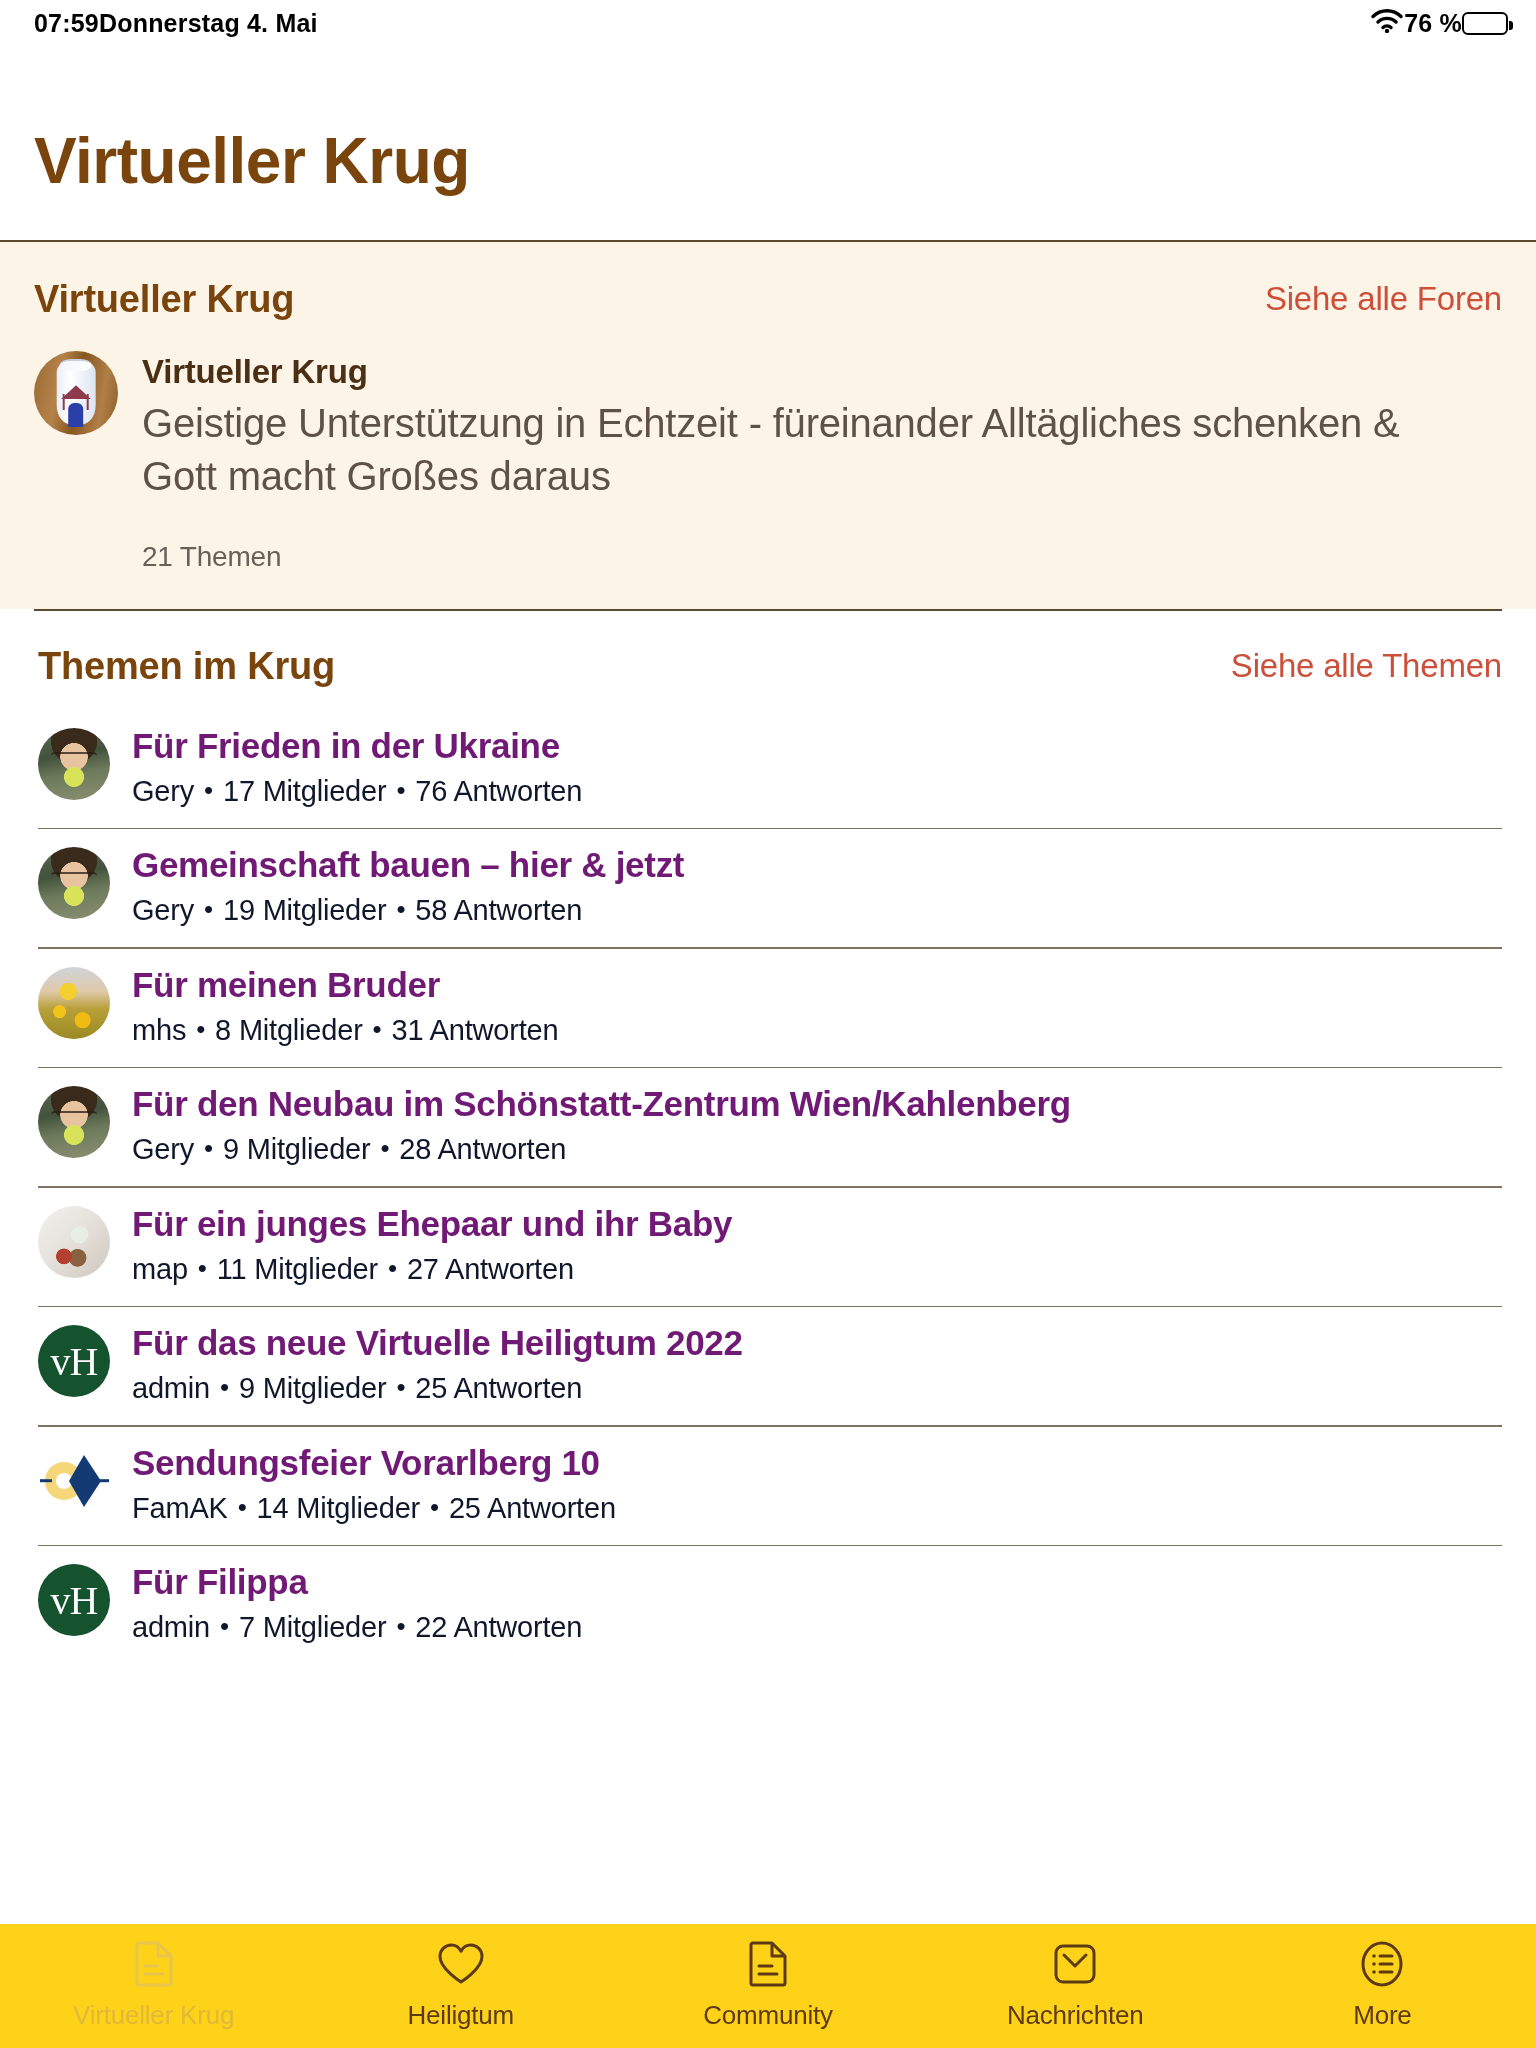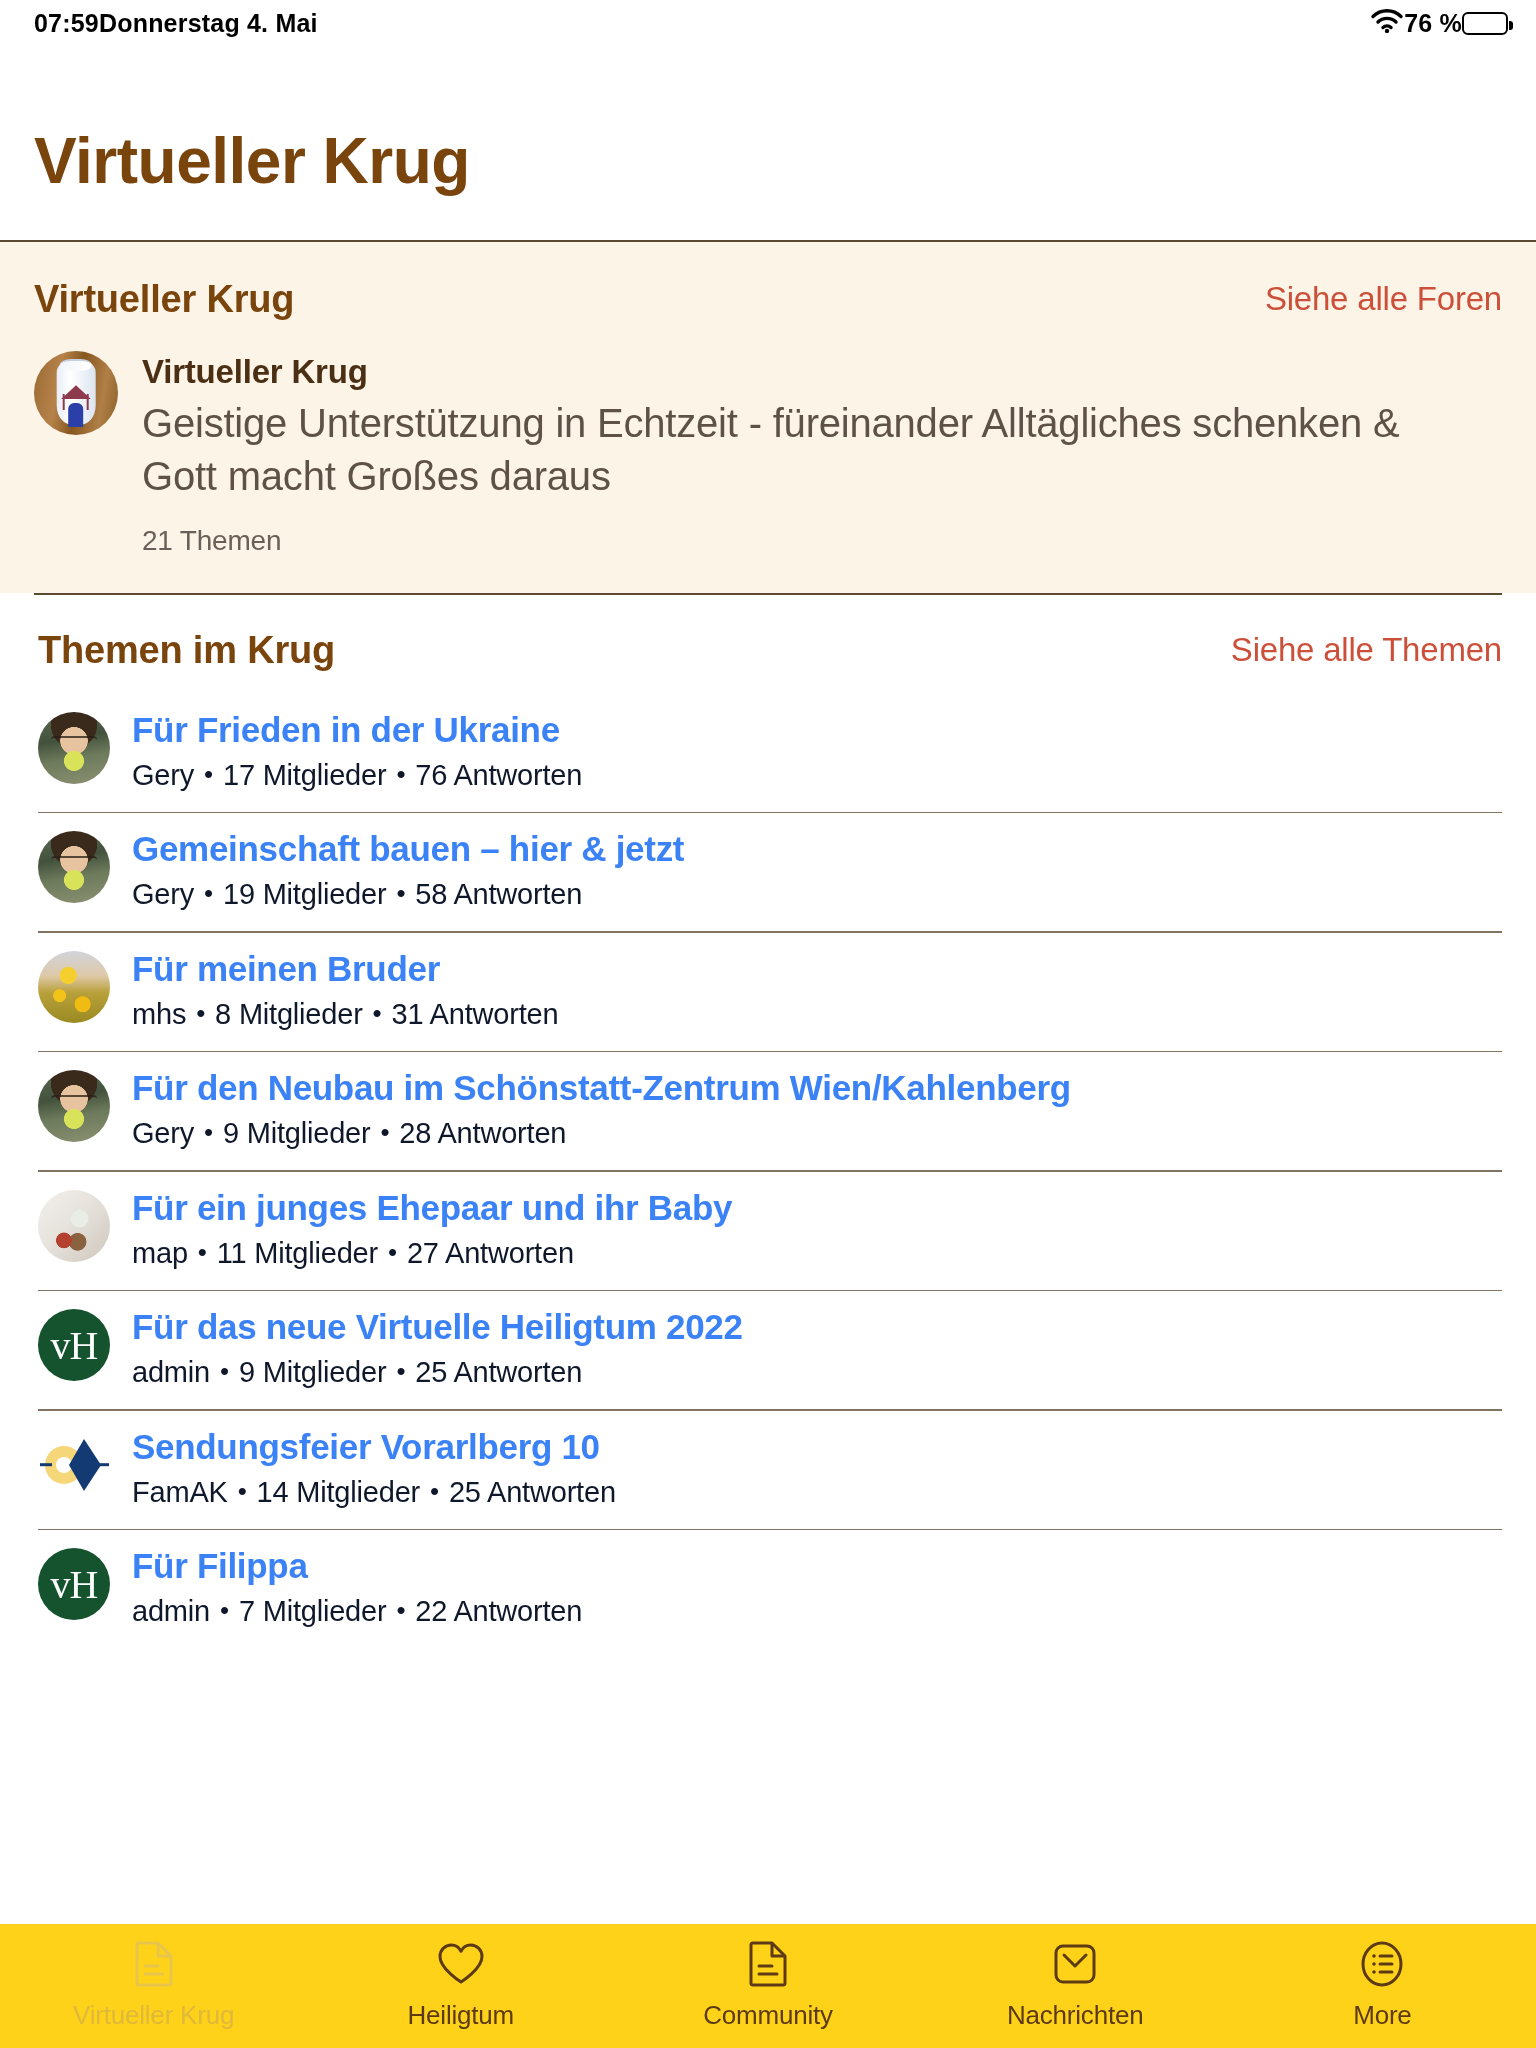--- a/index.html
+++ b/index.html
@@ -67,21 +67,21 @@
   }
   .forum-body { padding-top: 2px; padding-right: 40px; }
   .forum-name {
     color: #4a2f14; font-size: 33px; font-weight: bold; letter-spacing: -.2px;
     margin-bottom: 6px;
   }
   .forum-desc {
     color: #5e5247; font-size: 40px; line-height: 1.32; letter-spacing: -.2px;
   }
   .forum-count {
-    color: #6b6059; font-size: 28px; margin-top: 22px; letter-spacing: -.2px;
+    color: #6b6059; font-size: 28px; margin-top: 38px; letter-spacing: -.2px;
   }
   .forum-card-bottom { height: 36px; }
 
   
   .topics {
     padding: 34px 0 0 4px;
   }
   .topics .section-head { padding: 0 34px; }
   .topic-list { margin-top: 22px; }
 
@@ -89,21 +89,21 @@
     display: flex; align-items: flex-start; gap: 22px;
     padding: 14px 34px 14px 34px;
     min-height: 118px;
   }
   .topic-avatar {
     width: 72px; height: 72px; min-width: 72px; border-radius: 50%;
     overflow: hidden; position: relative; flex-shrink: 0; margin-top: 4px;
   }
   .topic-text { padding-top: 2px; }
   .topic-title {
-    color: #3b82f6; font-size: 35px; font-weight: bold; letter-spacing: -.3px;
+    color: #701a75; font-size: 35px; font-weight: bold; letter-spacing: -.3px;
     margin-bottom: 9px; white-space: nowrap;
   }
   .topic-meta {
     color: #0f172a; font-size: 29px; letter-spacing: -.2px; white-space: nowrap;
   }
   .topic-meta .dot { padding: 0 10px; font-size: 26px; vertical-align: 2px; }
 
   
   .av-gery {
     background:

